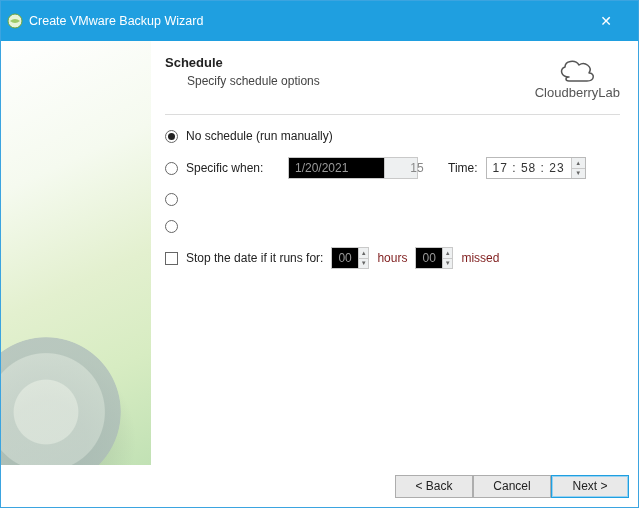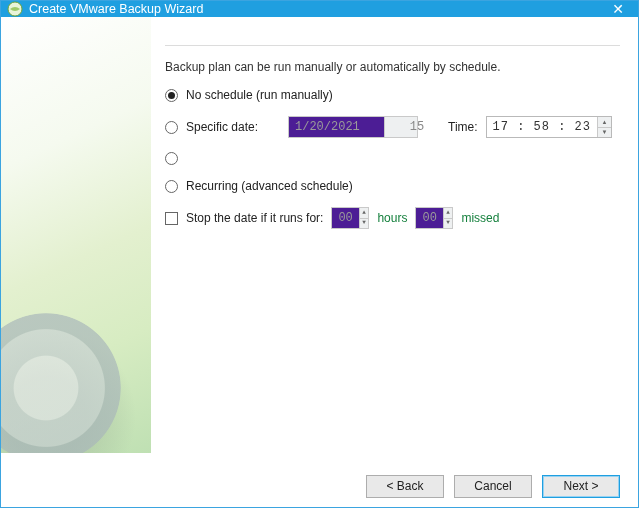--- a/index.html
+++ b/index.html
@@ -10,26 +10,26 @@
     color: #333;
     background: #fff;
     width: 639px;
     height: 508px;
     overflow: hidden;
     border: 1px solid #3ba4e0;
     position: relative;
   }
   
   .titlebar {
-    height: 16px;
+    height: 40px;
     background: #1f9fe0;
     color: #fff;
     display: flex;
     align-items: center;
-    padding: 0 0 0 6px;
+    padding: 0 12px 0 6px;
     font-size: 12.5px;
   }
   .titlebar .app-icon {
     width: 16px; height:16px;
     margin-right: 6px;
     display:flex; align-items:center; justify-content:center;
   }
   .titlebar .title-text { flex:1; }
   .titlebar .close-btn {
     width: 40px; height: 28px;
@@ -92,53 +92,52 @@
   .opt-label { color:#222; }
   .opt-label.disabled { color:#9a9a9a; }
 
   .field {
     display:inline-flex; align-items:center;
     border:1px solid #b9b9b9;
     background:#fff;
     height:22px;
     font-size:12px;
   }
-  .field.disabled { background:#4c1d95; color:#9a9a9a; border-color:#c9c9c9;font-family:Liberation Mono, monospace; }
+  .field.disabled { background:#000000; color:#9a9a9a; border-color:#c9c9c9; }
   .field .val { padding:0 6px; }
   .field .cal-btn {
     width:22px; height:100%;
     border-left:1px solid #c9c9c9;
     display:flex; align-items:center; justify-content:center;
     background:#eef0f1;
     color:#888; font-size:12px;padding-left:32px;
   }
   .spinner {
     display:flex; flex-direction:column;
     border-left:1px solid #c9c9c9;
     width:14px; height:100%;
   }
   .spinner .sbtn{
     flex:1; display:flex; align-items:center; justify-content:center;
     background:#eef0f1; font-size:6px; color:#666; line-height:1;
   }
   .spinner .sbtn:first-child{ border-bottom:1px solid #c9c9c9; }
-  .unit { color:#15803d; }
+  .unit { color:#7f1d1d; }
 
   .row-date .date-field { width:130px; margin-left:10px; }
-  .row-date .time-field .val { letter-spacing:1px;font-family:Liberation Mono, monospace; }
+  .row-date .time-field .val { letter-spacing:1px; }
   .row-stop .num-field { width:38px; }
   .row-stop .num-field .val { text-align:right; flex:1; }
 
   
   .footer {
     position:absolute; left:0; right:0; bottom:0;
     height:42px;
     display:flex; align-items:center; justify-content:flex-end;
-    gap:10px;
-    padding:0 18px;
+    padding:0 9px;
     background:#fff;
   }
   .btn {
     width:78px; height:23px;
     border:1px solid #adadad;
     background:#e9e9e9;
     font-size:12px; color:#222;
     display:flex; align-items:center; justify-content:center;
   }
   .btn.primary { border-color:#1f9fe0; outline:1px solid #97d2f2; outline-offset:-2px; }
@@ -156,33 +155,44 @@
   <span class="title-text">Create VMware Backup Wizard</span>
   <div class="close-btn">
     <span>✕</span>
   </div>
 </div>
 
 <div class="client">
   <div class="sidebar"></div>
 
   <div class="main">
+    <div class="header-row">
+      <div>
+        <h1 class="heading">Schedule</h1>
+        <p class="subheading">Specify schedule options</p>
+      </div>
+      <div class="brand">
+        <svg width="44" height="28" viewBox="0 0 44 28">
+          <path d="M14 22 C6 22 4 14 10 12 C10 6 20 4 24 10 C30 6 38 12 34 18 C40 18 40 26 32 26 L14 26 C10 26 10 22 14 22 Z" fill="none" stroke="#555" stroke-width="1.5" stroke-linejoin="round"></path>
+        </svg>
+        <div>CloudberryLab</div>
+      </div>
+    </div>
 
     <hr class="divider">
 
-    <div class="desc">Backup plan can be run manually or automatically by schedule.</div>
 
     <div class="option-row">
       <span class="radio checked"></span>
       <span class="opt-label">No schedule (run manually)</span>
     </div>
 
     <div class="option-row row-date">
       <span class="radio"></span>
-      <span class="opt-label" style="width:84px">Specific date:</span>
+      <span class="opt-label" style="width:84px">Specific when:</span>
 
       <span class="field disabled date-field">
         <span class="val">1/20/2021</span>
         <span style="flex:1"></span>
         <span class="cal-btn">
           <span>15</span>
         </span>
       </span>
 
       <span style="width:14px"></span>
@@ -195,21 +205,20 @@
         </span>
       </span>
     </div>
 
     <div class="option-row">
       <span class="radio"></span>
     </div>
 
     <div class="option-row">
       <span class="radio"></span>
-      <span class="opt-label">Recurring (advanced schedule)</span>
     </div>
 
     <div class="option-row row-stop tight">
       <span class="chk"></span>
       <span class="opt-label">Stop the date if it runs for:</span>
       <span class="field disabled num-field">
         <span class="val">00</span>
         <span class="spinner">
           <span class="sbtn">▲</span>
           <span class="sbtn">▼</span>

